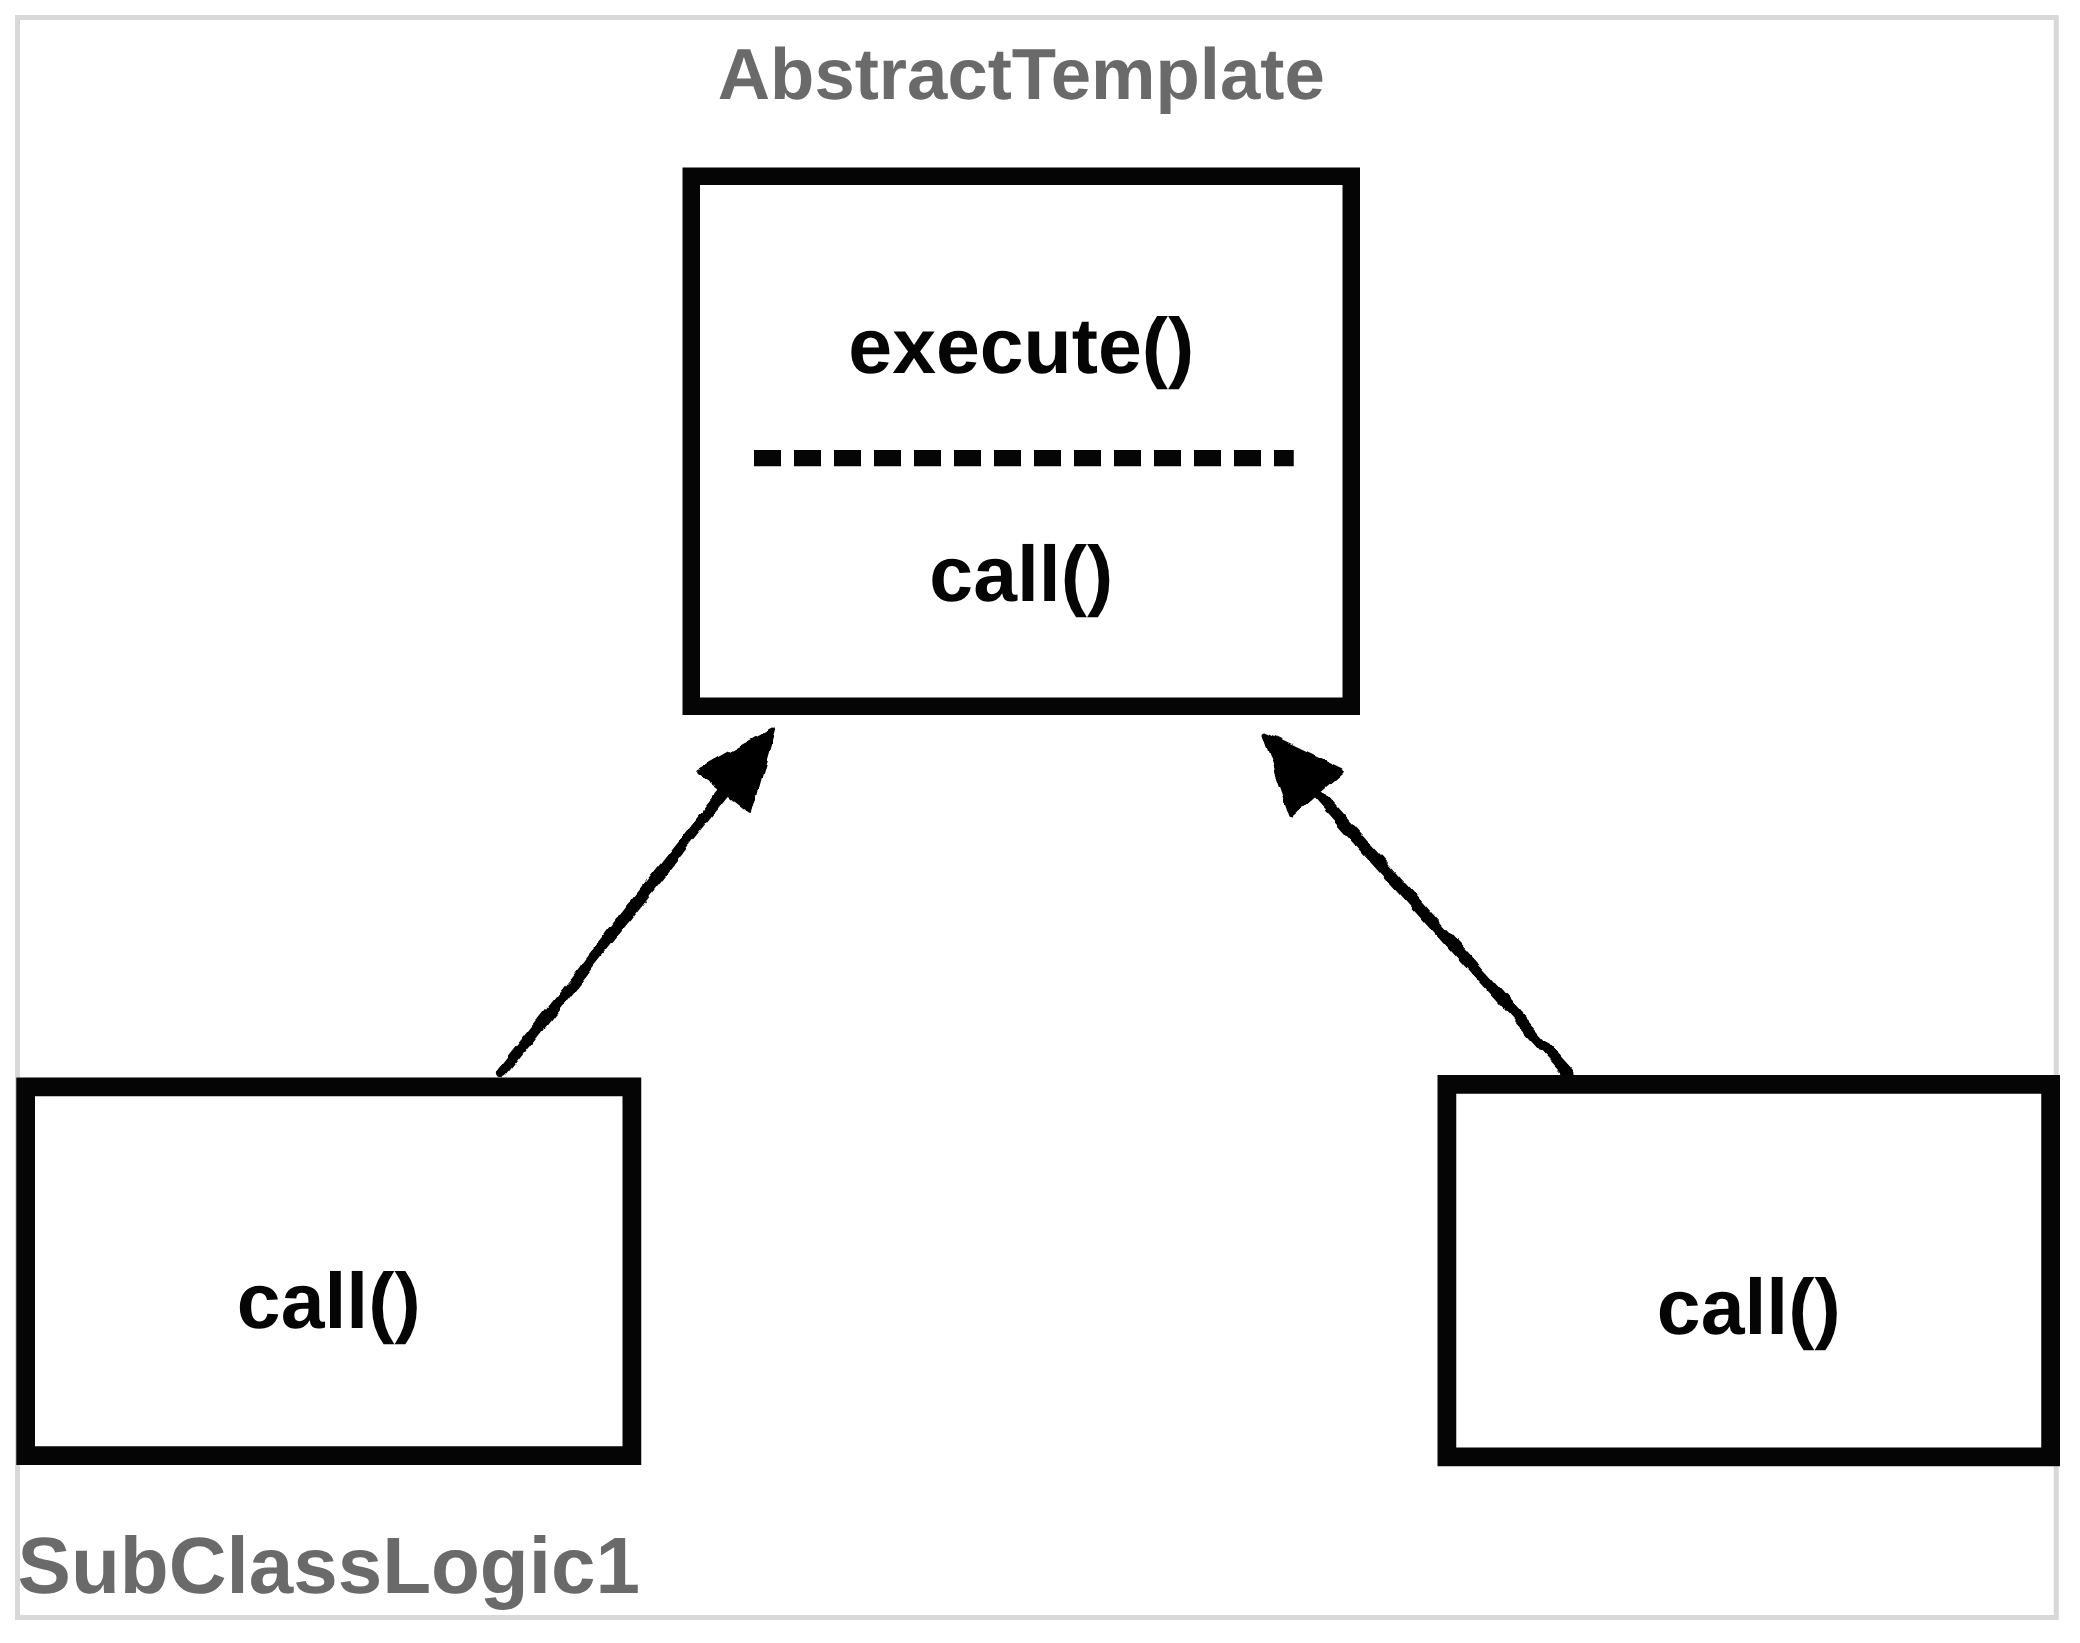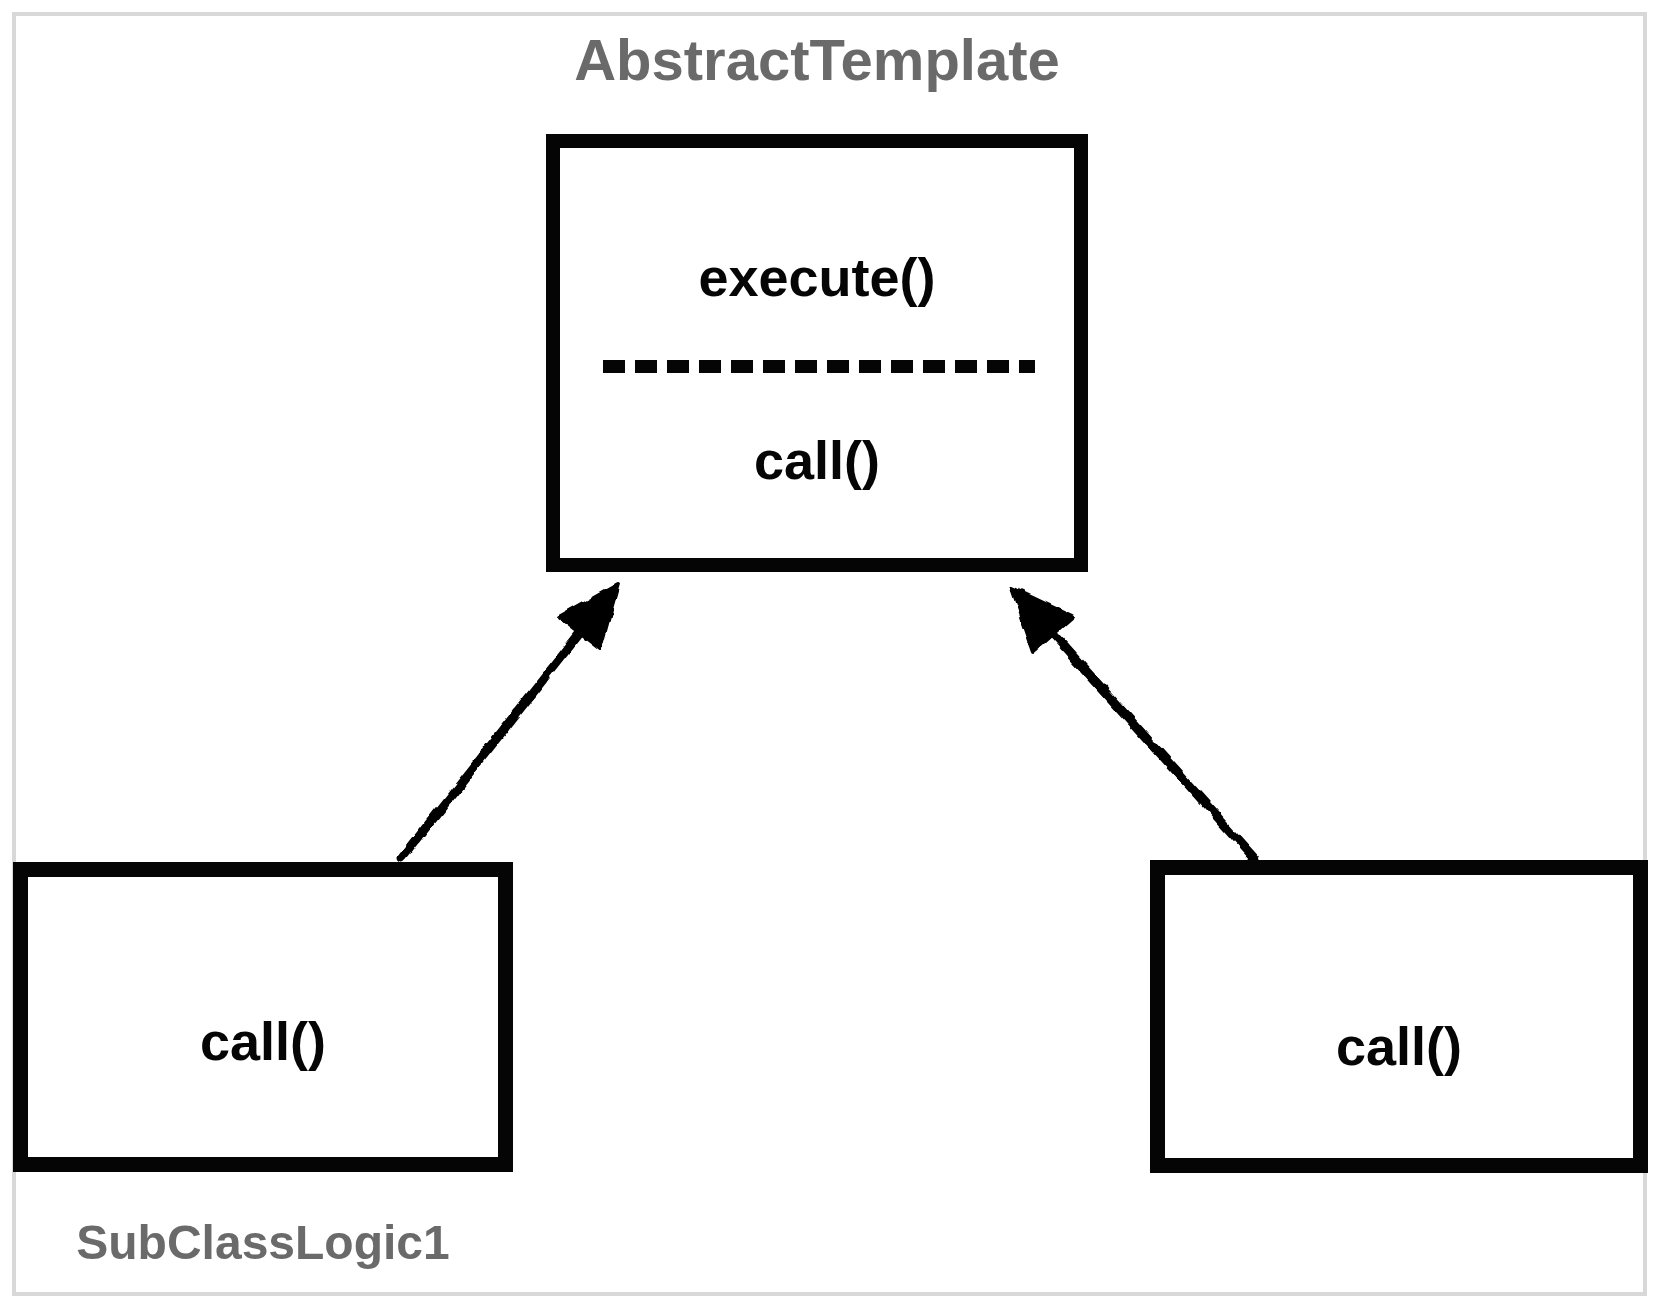--- a/index.html
+++ b/index.html
@@ -61,21 +61,21 @@
     top: 860px;
     width: 498px;
     height: 313px;
     border: 15px solid #050505;
   }
   .method-text {
     position: absolute;
     left: 0;
     width: 100%;
     text-align: center;
-    font-size: 54px;
+    font-size: 63px;
     font-weight: bold;
     line-height: 66px;
     color: #050505;
     white-space: nowrap;
   }
   .abstract-box .method-execute { top: 96px; }
   .abstract-box .method-call    { top: 279px; }
   .sub-box-1 .method-call       { top: 131px; }
   .sub-box-2 .method-call       { top: 138px; }
   .dashed-separator {
@@ -84,21 +84,21 @@
     top: 212px;
     width: 432px;
     height: 13px;
     background: repeating-linear-gradient(90deg, #050505 0 22px, transparent 22px 32px);
   }
   .sub-label {
     position: absolute;
     top: 1214px;
     width: 500px;
     text-align: center;
-    font-size: 48px;
+    font-size: 64px;
     font-weight: bold;
     line-height: 1.2;
     color: #6a6a6a;
     white-space: nowrap;
   }
   .sub-label-1 { left: 13px; }
   .sub-label-2 { left: 1150px; }
   .arrow-layer {
     position: absolute;
     left: 0;

